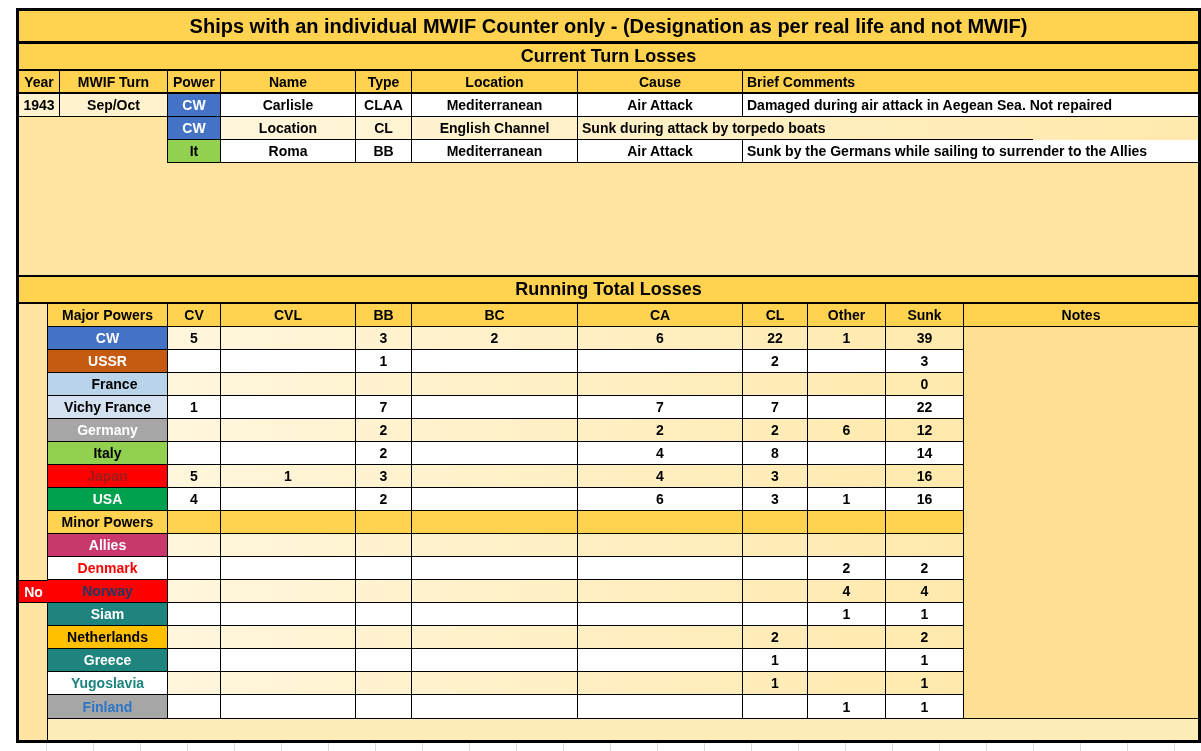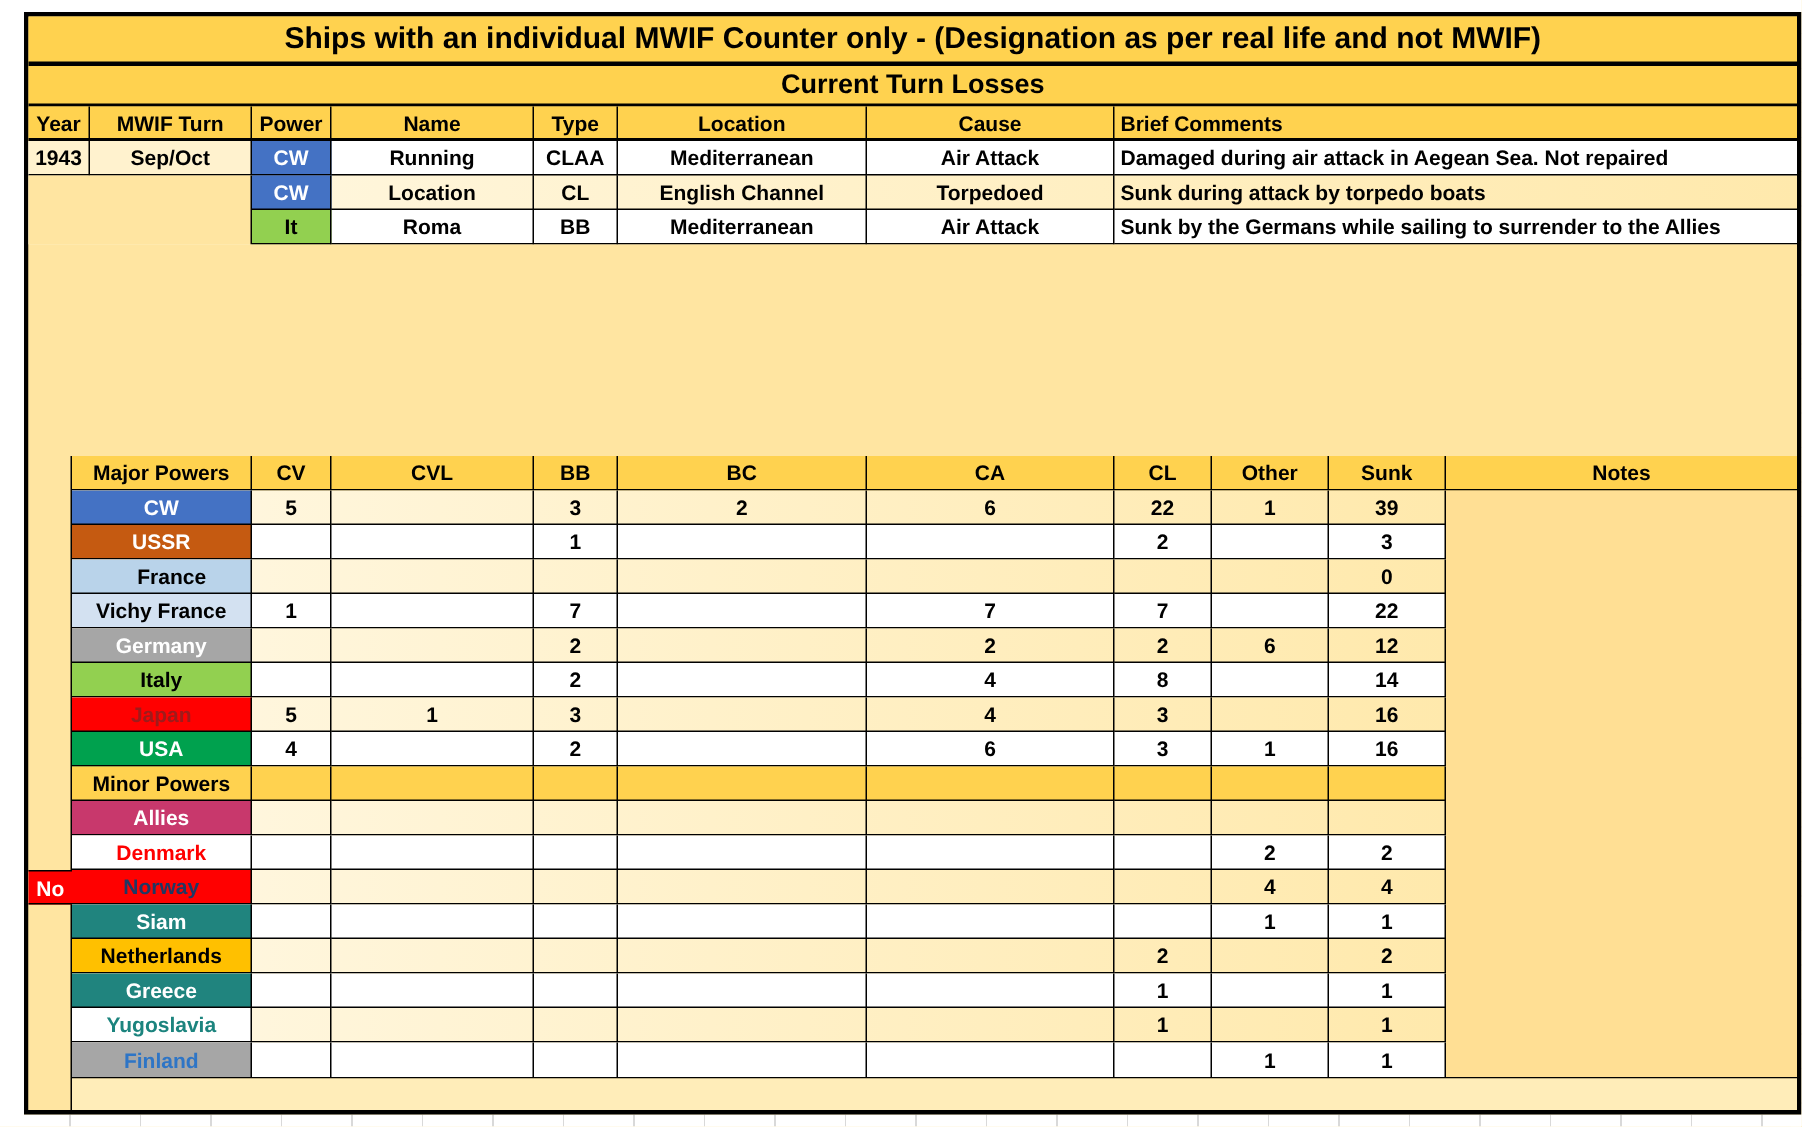--- a/index.html
+++ b/index.html
@@ -90,48 +90,48 @@
       <div class="cell c-location">Location</div>
       <div class="cell c-cause">Cause</div>
       <div class="cell c-comments left-align">Brief Comments</div>
     </div>
 
     <div>
         <div class="trow band-white">
           <div class="cell c-year pale">1943</div>
           <div class="cell c-turn pale">Sep/Oct</div>
           <div class="cell c-power" style="background: rgb(68, 114, 196); color: rgb(255, 255, 255);">CW</div>
-          <div class="cell c-name">Running</div>
+          <div class="cell c-name">Carlisle</div>
           <div class="cell c-type">CLAA</div>
           <div class="cell c-location">Mediterranean</div>
           <div class="cell c-cause">Air Attack</div>
           <div class="cell c-comments left-align">Damaged during air attack in Aegean Sea. Not repaired</div>
         </div>
         <div class="trow band-cream">
           <div class="cell c-left-spacer"></div>
           <div class="cell c-power" style="background: rgb(68, 114, 196); color: rgb(255, 255, 255);">CW</div>
           <div class="cell c-name">Location</div>
           <div class="cell c-type">CL</div>
           <div class="cell c-location">English Channel</div>
-          <div class="cell c-cause">Torpedoed</div>
           <div class="cell c-comments left-align">Sunk during attack by torpedo boats</div>
         </div>
         <div class="trow band-white">
           <div class="cell c-left-spacer"></div>
           <div class="cell c-power" style="background: rgb(146, 208, 80); color: rgb(0, 0, 0);">It</div>
           <div class="cell c-name">Roma</div>
           <div class="cell c-type">BB</div>
           <div class="cell c-location">Mediterranean</div>
           <div class="cell c-cause">Air Attack</div>
           <div class="cell c-comments left-align">Sunk by the Germans while sailing to surrender to the Allies</div>
         </div>
       </div>
 
     <div class="filler"></div>
 
+    <div class="section-bar run-bar">Running Total Losses</div>
 
     <div class="bottom-section">
       <div class="colA">
         <div class="flag-cell">No</div>
       </div>
       <div class="bottom-right">
         <div class="hrow run-hrow">
           <div class="cell c-gpower">Major Powers</div>
           <div class="cell c-cv">CV</div>
           <div class="cell c-cvl">CVL</div>

